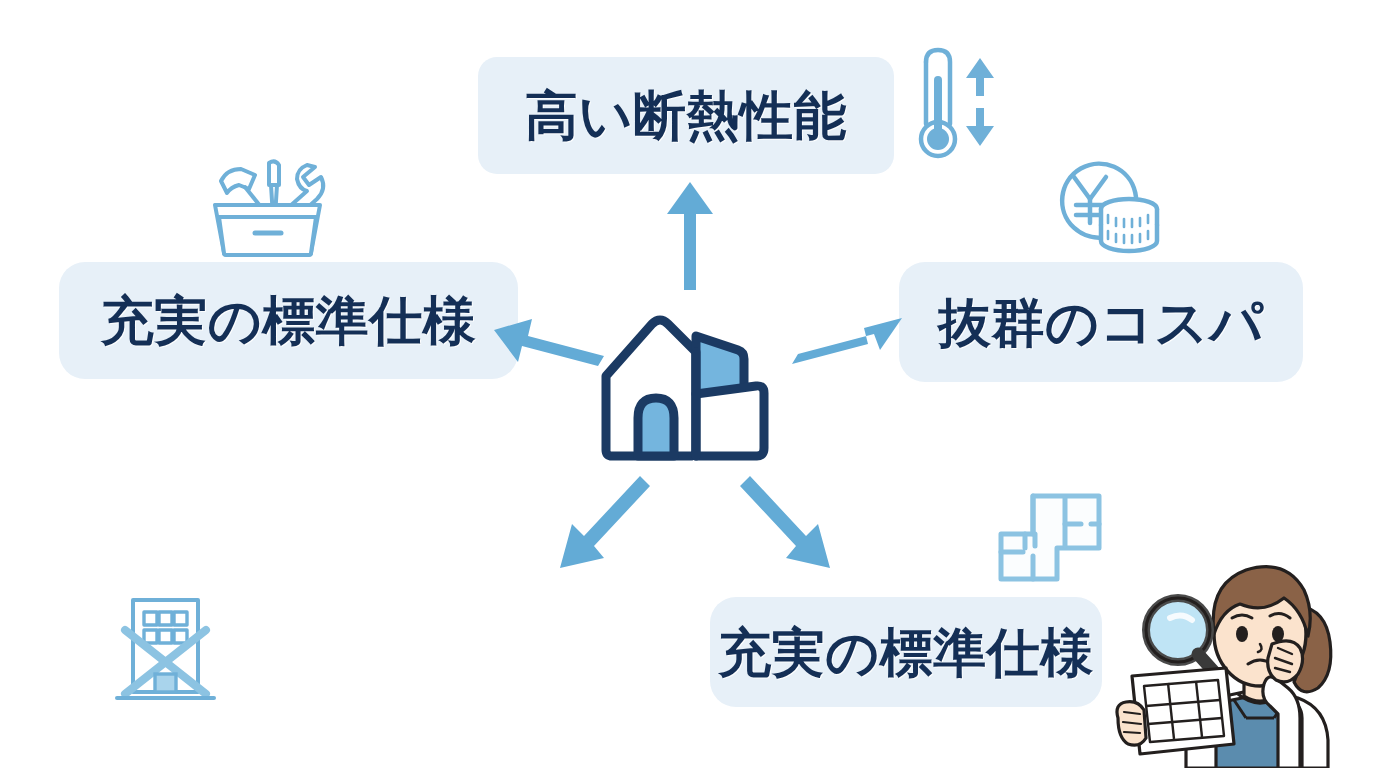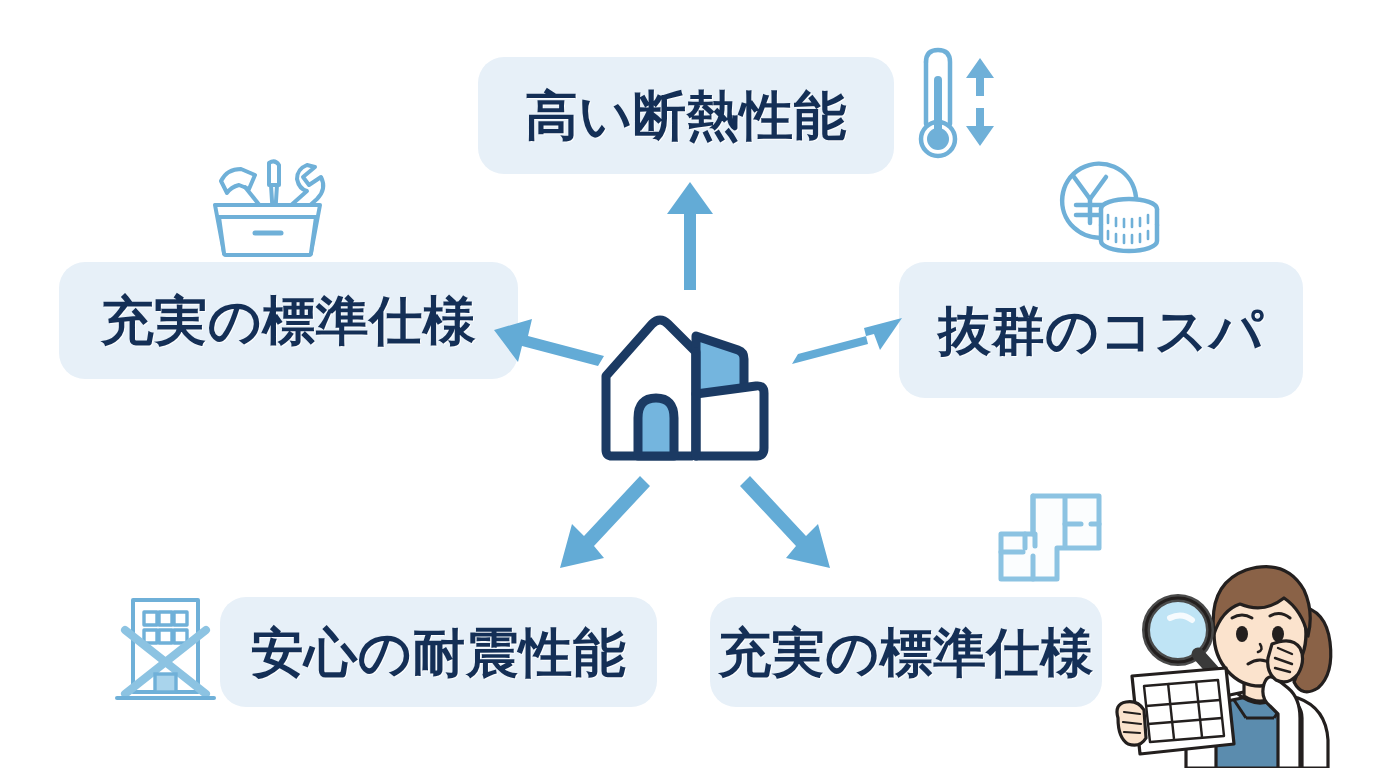--- a/index.html
+++ b/index.html
@@ -32,23 +32,23 @@
   .pill-text {
     color: #142f56;
     font-weight: 700;
     font-size: 53px;
     line-height: 1;
     letter-spacing: 0.5px;
     white-space: nowrap;
     text-shadow: 1px 1px 0 rgba(255,255,255,0.85);
   }
 
-  #pill-top      { left: 478px; top: 57px;  width: 416px; height: 117px; }
+  #pill-top      { left: 478px; top: 57px;  width: 416px; height: 117px; border-radius: 19px; }
   #pill-left     { left: 59px;  top: 262px; width: 459px; height: 117px; }
-  #pill-right    { left: 899px; top: 262px; width: 404px; height: 136px; }
+  #pill-right    { left: 899px; top: 262px; width: 404px; height: 120px; }
   #pill-bottomleft  { left: 220px; top: 597px; width: 437px; height: 110px; }
   #pill-bottomright { left: 710px; top: 597px; width: 392px; height: 110px; }
 
   
   .art { position: absolute; }
 
   #house-icon     { left: 592px; top: 298px; width: 200px; height: 168px; }
   #thermo-icon    { left: 900px; top: 40px;  width: 105px; height: 125px; }
   #coin-icon      { left: 1044px;top: 153px; width: 120px; height: 108px; }
   #toolbox-icon   { left: 205px; top: 155px; width: 125px; height: 105px; }
@@ -75,23 +75,20 @@
   </div>
 
   <div class="pill" id="pill-left">
     <span class="pill-text">充実の標準仕様</span>
   </div>
 
   <div class="pill" id="pill-right">
     <span class="pill-text">抜群のコスパ</span>
   </div>
 
-  <div class="pill" id="pill-bottomleft">
-    <span class="pill-text">安心の耐震性能</span>
-  </div>
 
   <div class="pill" id="pill-bottomright">
     <span class="pill-text">充実の標準仕様</span>
   </div>
 
   <div class="art" id="house-icon">
     <svg viewBox="0 0 200 168" width="200" height="168">
 
       <path d="M14 78 L60 26 Q68 18 76 26 L104 54 L104 152 Q104 158 98 158
                L20 158 Q14 158 14 152 Z" fill="#ffffff" stroke="#1b3a63" stroke-width="9" stroke-linejoin="round" stroke-linecap="round"></path>

